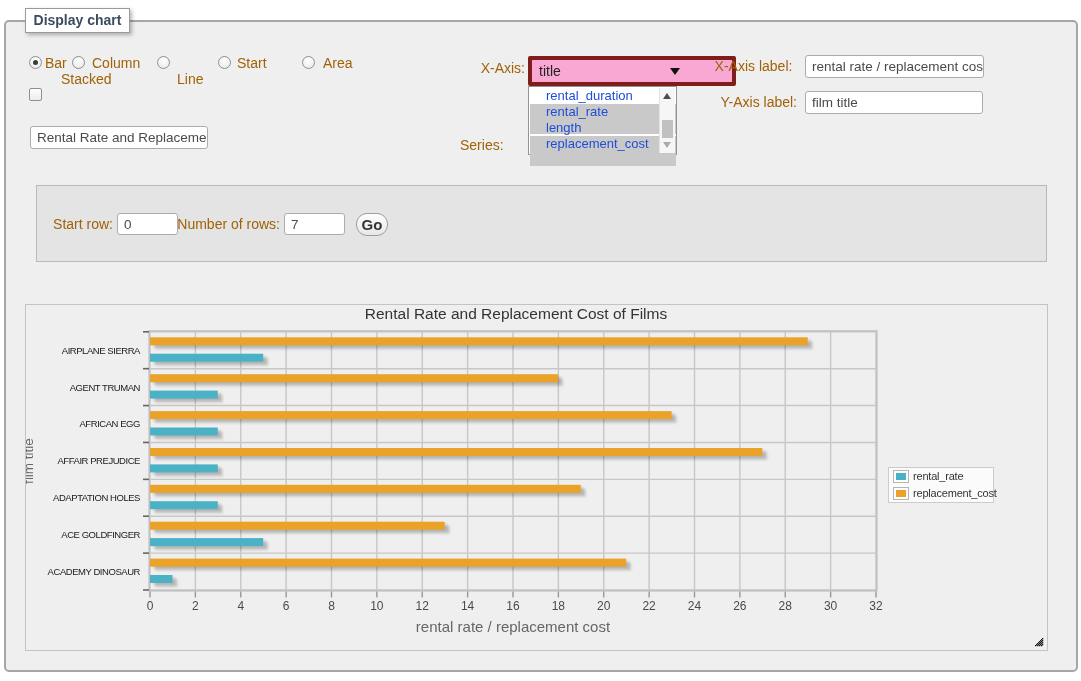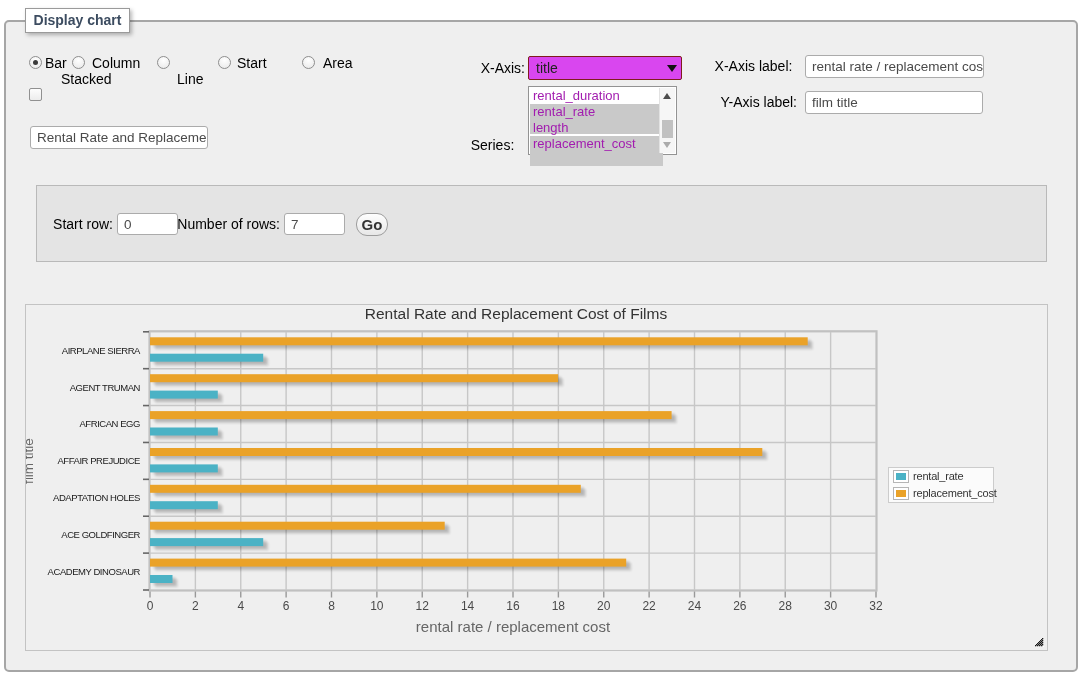--- a/index.html
+++ b/index.html
@@ -4,29 +4,29 @@
 <style>
 html,body{margin:0;padding:0;background:#fff;}
 body{font-family:"Liberation Sans",sans-serif;font-size:14px;color:#333;width:1081px;height:681px;position:relative;overflow:hidden;}
 .abs{position:absolute;}
 #fs{left:4px;top:20px;width:1070px;height:648px;background:#efefef;border:2px solid #a6a6a6;border-radius:5px;}
 #legend{left:25px;top:8px;width:103px;height:23px;background:#fff;border:1px solid #9a9a9a;box-shadow:2px 2px 4px rgba(0,0,0,.28);text-align:center;line-height:23px;font-weight:bold;font-size:14px;color:#3c4c60;}
 .radio{width:11px;height:11px;border:1px solid #8e8e8e;border-radius:50%;background:radial-gradient(circle at 50% 30%,#ffffff 0%,#ececec 80%,#dcdcdc 100%);}
 .dot{position:absolute;left:3px;top:3px;width:5px;height:5px;border-radius:50%;background:#3b3b3b;}
 .cb{width:11px;height:11px;border:1px solid #909090;border-radius:2px;background:linear-gradient(#fdfdfd,#ececec);}
 .inp{border:1px solid #ababab;border-radius:3px;background:#fff;color:#4a4a4a;font-size:13.5px;line-height:21px;padding:0 0 0 6px;white-space:nowrap;overflow:hidden;}
-.lbl{color:#000000;line-height:16px;}
+.lbl{color:#a16207;line-height:16px;}
 #graybox{left:36px;top:185px;width:1009px;height:75px;background:#e4e4e4;border:1px solid #b9b9b9;}
 #gobtn{left:356px;top:213px;width:30px;height:21px;border:1px solid #9d9d9d;border-radius:11px;background:linear-gradient(#fefefe,#e7e7e7);text-align:center;line-height:21px;font-size:15px;font-weight:bold;color:#333;}
 #chartbox{left:25px;top:304px;width:1021px;height:345px;background:#efefef;border:1px solid #c3c3c3;}
-#sel{left:528px;top:56px;width:152px;height:22px;background:#d946ef;border:1px solid #7f1d1d;border-radius:2px;}
+#sel{left:528px;top:56px;width:152px;height:22px;background:#f9a8d4;border:4px solid #7f1d1d;border-radius:2px;padding-left:48px;}
 #seltxt{left:7px;top:0;line-height:22px;color:#222;}
 #selarr{left:138px;top:8px;width:0;height:0;border-left:5px solid transparent;border-right:5px solid transparent;border-top:7px solid #111;}
 #list{left:528px;top:86px;width:147px;height:67px;background:#fff;border:1px solid #939393;}
-.opt{position:absolute;left:1px;width:130px;height:30px;line-height:16px;padding-left:3px;font-size:13px;color:#a21caf;}
+.opt{position:absolute;left:1px;width:130px;height:30px;line-height:16px;padding-left:16px;font-size:13px;color:#1d4ed8;}
 .optsel{background:#c9c9c9;}
 #sbar{position:absolute;right:1px;top:1px;width:15px;height:65px;background:#f6f6f6;border-left:1px solid #e2e2e2;}
 .sarr{position:absolute;left:3px;width:0;height:0;border-left:4.5px solid transparent;border-right:4.5px solid transparent;}
 #sthumb{position:absolute;left:2px;top:32px;width:11px;height:18px;background:#c1c1c1;}
 #grip{left:1035px;top:638px;width:10px;height:10px;}
 </style>
 </head>
 <body>
 <div class="abs" id="fs"></div>
 <div class="abs" id="legend">Display chart</div>
@@ -48,21 +48,21 @@
 <div class="abs lbl" style="left:47px;top:71px;margin-left:14px;">Stacked</div>
 
 <div class="abs inp" style="left:30px;top:126px;width:170px;height:21px;">Rental Rate and Replacemen</div>
 
 <div class="abs lbl" style="left:480px;top:60px;width:45px;text-align:right;">X-Axis:</div>
 <div class="abs" id="sel">
     <div class="abs" id="seltxt">title</div>
     <div class="abs" id="selarr"></div>
   </div>
 
-<div class="abs lbl" style="left:460px;top:137px;width:65px;text-align:center;">Series:</div>
+<div class="abs lbl" style="left:460px;top:137px;width:65px;text-align:left;">Series:</div>
 <div class="abs" id="list">
   <div class="opt" style="top:1px;">rental_duration</div>
   <div class="opt optsel" style="top:17px;">rental_rate</div>
   <div class="opt" style="top:33px;">length</div>
   <div class="opt optsel" style="top:49px;">replacement_cost</div>
   <div id="sbar">
     <div class="sarr" style="top:5px;border-bottom:6px solid #4d4d4d;"></div>
     <div id="sthumb"></div>
     <div class="sarr" style="bottom:5px;border-top:6px solid #ababab;"></div>
   </div>

